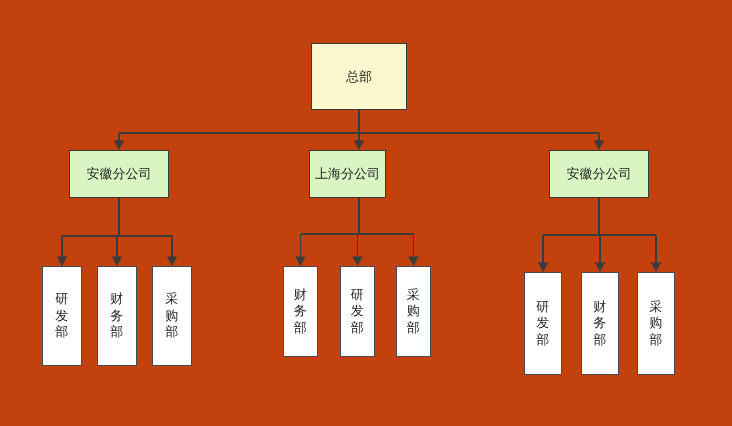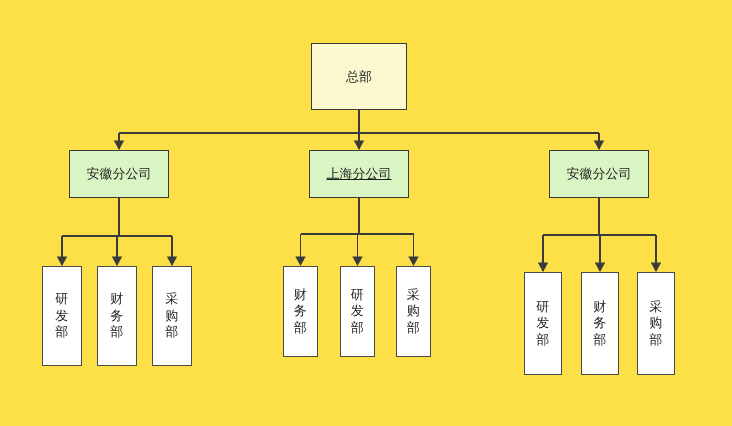--- a/index.html
+++ b/index.html
@@ -8,21 +8,21 @@
     padding: 0;
     background: #ffffff;
   }
   body {
     font-family: "DejaVu Sans", "Liberation Sans", sans-serif;
   }
   #canvas {
     position: relative;
     width: 732px;
     height: 426px;
-    background: #fde047;
+    background: #c2410c;
     overflow: hidden;
   }
   #edges {
     position: absolute;
     left: 0;
     top: 0;
     width: 732px;
     height: 426px;
   }
   .node {
@@ -122,21 +122,21 @@
           <span>部</span>
         </span>
       </div>
       <div class="node node-leaf" style="left: 152px; top: 266px; width: 40px; height: 100px;">
         <span class="vtext">
           <span>采</span>
           <span>购</span>
           <span>部</span>
         </span>
       </div>
-      <div class="node node-branch" style="left: 309px; top: 150px; width: 100px; height: 48px; text-decoration: underline;">
+      <div class="node node-branch" style="left: 309px; top: 150px; width: 77px; height: 48px;">
         <span class="node-label">上海分公司</span>
       </div>
       <div class="node node-leaf" style="left: 283px; top: 266px; width: 35px; height: 91px;">
         <span class="vtext">
           <span>财</span>
           <span>务</span>
           <span>部</span>
         </span>
       </div>
       <div class="node node-leaf" style="left: 340px; top: 266px; width: 35px; height: 91px;">

